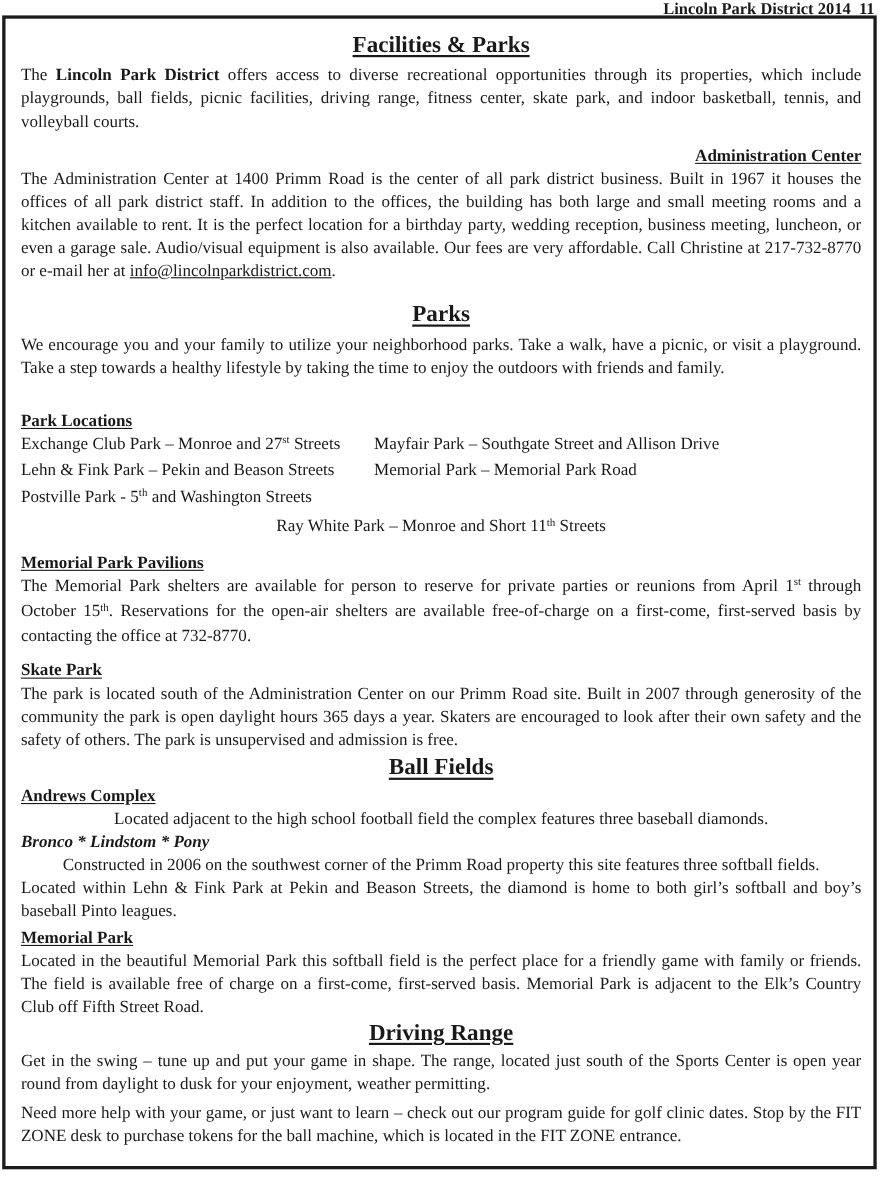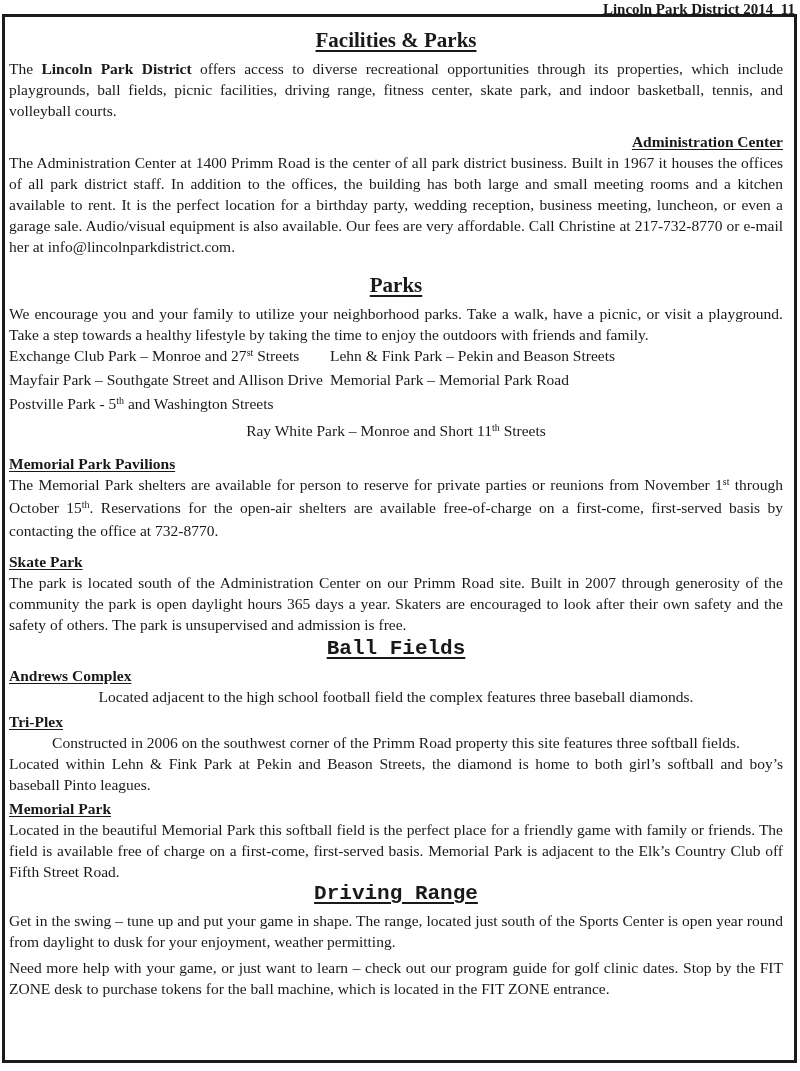--- a/index.html
+++ b/index.html
@@ -17,33 +17,33 @@
     font-weight:bold;
     font-size:15px;
     line-height:15px;
     white-space:pre;
   }
   .frame {
     position:absolute;
     top:14px; left:2px; right:3px; bottom:8px;
     border:3px solid #1b1b1b;
     box-sizing:border-box;
-    padding:6px 11px 0 4px;
+    padding:6px 11px 0 14px;
     overflow:hidden;
   }
   .big-title {
     font-size:21px;
     font-weight:bold;
     text-align:center;
     text-decoration:underline;
     text-underline-offset:3px;
     line-height:24px;
     margin:5px 0 6px 0;
   }
-  .big-title.tight { margin:0 0 4px 0;font-family:Liberation Mono, monospace; }
+  .big-title.tight { margin:0 0 4px 0; }
   .sec-heading {
     font-size:15.5px;
     font-weight:bold;
     text-decoration:underline;
     text-underline-offset:2px;
     line-height:21px;
   }
   .para {
     font-size:15.5px;
     line-height:21px;
@@ -51,21 +51,21 @@
     text-align:justify;
   }
   .para.left { text-align:center; }
   .fields-line {
     font-size:15.5px;
     line-height:21px;
     margin:0;
     font-weight:bold;
     font-style:italic;
   }
-  .email { }
+  .email { text-decoration:underline; }
   .sup { font-size:10px; position:relative; top:-5px; }
   .loc-grid {
     display:grid;
     grid-template-columns:321px 1fr;
     font-size:15.5px;
     line-height:22px;
   }
   .loc-last { margin-top:3px; }
   
   .mt-admin   { margin-top:10px;text-align:right; }
@@ -88,41 +88,42 @@
   <div class="big-title">Facilities &amp; Parks</div>
 
   <p class="para mb-intro"><span>The </span><b>Lincoln Park District</b><span> offers access to diverse recreational opportunities through its properties, which include playgrounds, ball fields, picnic facilities, driving range, fitness center, skate park, and indoor basketball, tennis, and volleyball courts.</span></p>
 
   <div class="sec-heading mt-admin">Administration Center</div>
   <p class="para"><span>The Administration Center at 1400 Primm Road is the center of all park district business. Built in 1967 it houses the offices of all park district staff. In addition to the offices, the building has both large and small meeting rooms and a kitchen available to rent. It is the perfect location for a birthday party, wedding reception, business meeting, luncheon, or even a garage sale. Audio/visual equipment is also available. Our fees are very affordable. Call Christine at 217-732-8770 or e-mail her at </span><span class="email">info@lincolnparkdistrict.com</span><span>.</span></p>
 
   <div class="big-title mt-parks">Parks</div>
   <p class="para">We encourage you and your family to utilize your neighborhood parks. Take a walk, have a picnic, or visit a playground. Take a step towards a healthy lifestyle by taking the time to enjoy the outdoors with friends and family.</p>
 
+  <div class="sec-heading mt-locs">Park Locations</div>
   <div class="loc-grid">
     <div><span>Exchange Club Park – Monroe and 27</span><span class="sup">st</span><span> Streets</span></div>
+    <div><span>Mayfair Park – Southgate Street and Allison Drive</span><span class="sup"></span><span></span></div>
     <div><span>Lehn &amp; Fink Park – Pekin and Beason Streets</span><span class="sup"></span><span></span></div>
-    <div><span>Mayfair Park – Southgate Street and Allison Drive</span><span class="sup"></span><span></span></div>
     <div><span>Memorial Park – Memorial Park Road</span><span class="sup"></span><span></span></div>
     <div><span>Postville Park - 5</span><span class="sup">th</span><span> and Washington Streets</span></div>
   </div>
   <p class="para left loc-last"><span>Ray White Park – Monroe and Short 11</span><span class="sup">th</span><span> Streets</span></p>
 
   <div class="sec-heading mt-pav">Memorial Park Pavilions</div>
-  <p class="para"><span>The Memorial Park shelters are available for person to reserve for private parties or reunions from November 1</span><span class="sup">st</span><span> through October 15</span><span class="sup">th</span><span>. Reservations for the open-air shelters are available free-of-charge on a first-come, first-served basis by contacting the office at 732-8770.</span></p>
+  <p class="para"><span>The Memorial Park shelters are available for person to reserve for private parties or reunions from April 1</span><span class="sup">st</span><span> through October 15</span><span class="sup">th</span><span>. Reservations for the open-air shelters are available free-of-charge on a first-come, first-served basis by contacting the office at 732-8770.</span></p>
 
   <div class="sec-heading mt-skate">Skate Park</div>
   <p class="para">The park is located south of the Administration Center on our Primm Road site. Built in 2007 through generosity of the community the park is open daylight hours 365 days a year. Skaters are encouraged to look after their own safety and the safety of others. The park is unsupervised and admission is free.</p>
 
   <div class="big-title tight" style="margin-top:2px;">Ball Fields</div>
 
   <div class="sec-heading">Andrews Complex</div>
   <p class="para left">Located adjacent to the high school football field the complex features three baseball diamonds.</p>
+  <p class="fields-line">Bronco * Lindstom * Pony</p>
 
-  <div class="sec-heading mt-sub">Tri-Plex</div>
   <p class="para left">Constructed in 2006 on the southwest corner of the Primm Road property this site features three softball fields.</p>
 
   <p class="para">Located within Lehn &amp; Fink Park at Pekin and Beason Streets, the diamond is home to both girl’s softball and boy’s baseball Pinto leagues.</p>
 
   <div class="sec-heading mt-sub3">Memorial Park</div>
   <p class="para">Located in the beautiful Memorial Park this softball field is the perfect place for a friendly game with family or friends. The field is available free of charge on a first-come, first-served basis. Memorial Park is adjacent to the Elk’s Country Club off Fifth Street Road.</p>
 
   <div class="big-title tight">Driving Range</div>
   <p class="para mb-p">Get in the swing – tune up and put your game in shape. The range, located just south of the Sports Center is open year round from daylight to dusk for your enjoyment, weather permitting.</p>
   <p class="para"><span>Need more help with your game, or just want to learn – check out our program guide for golf clinic dates. Stop by the FIT ZONE desk to purchase tokens for the ball machine, which is located in the FIT ZONE entrance. </span></p>

